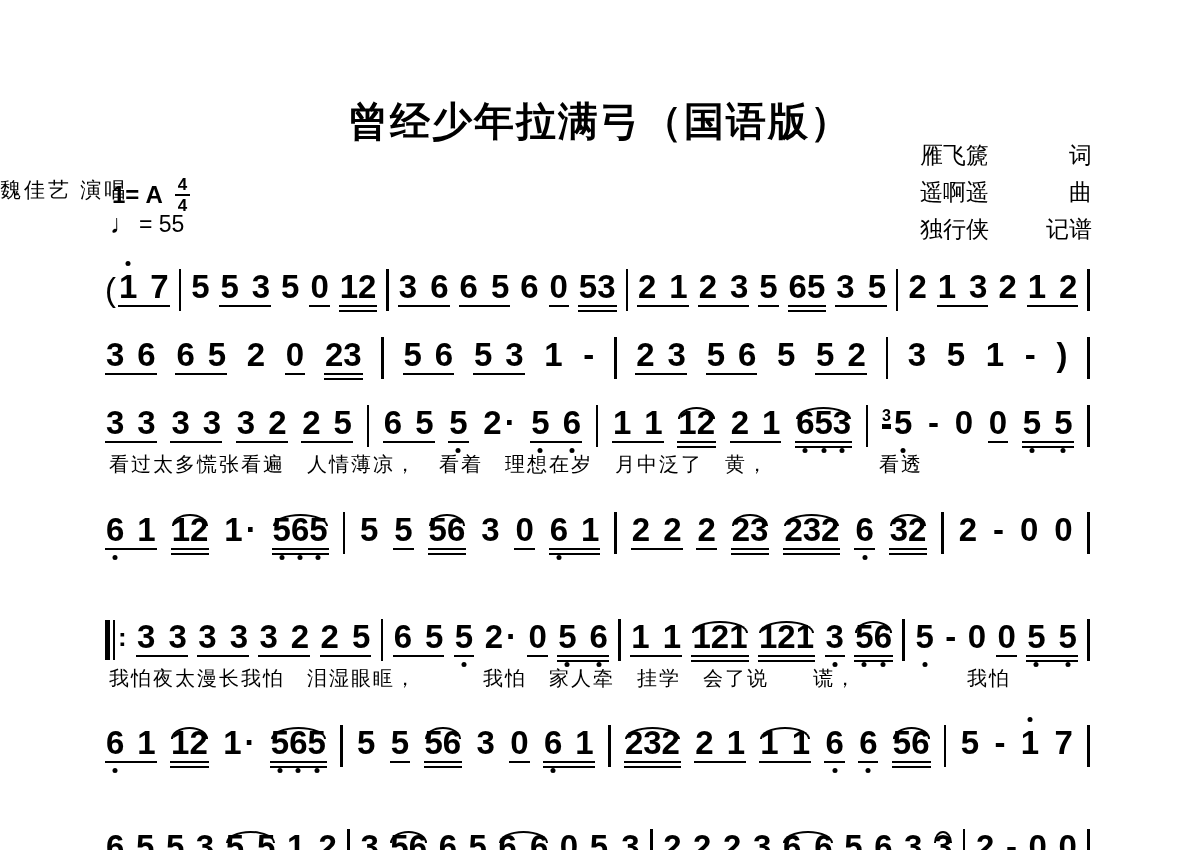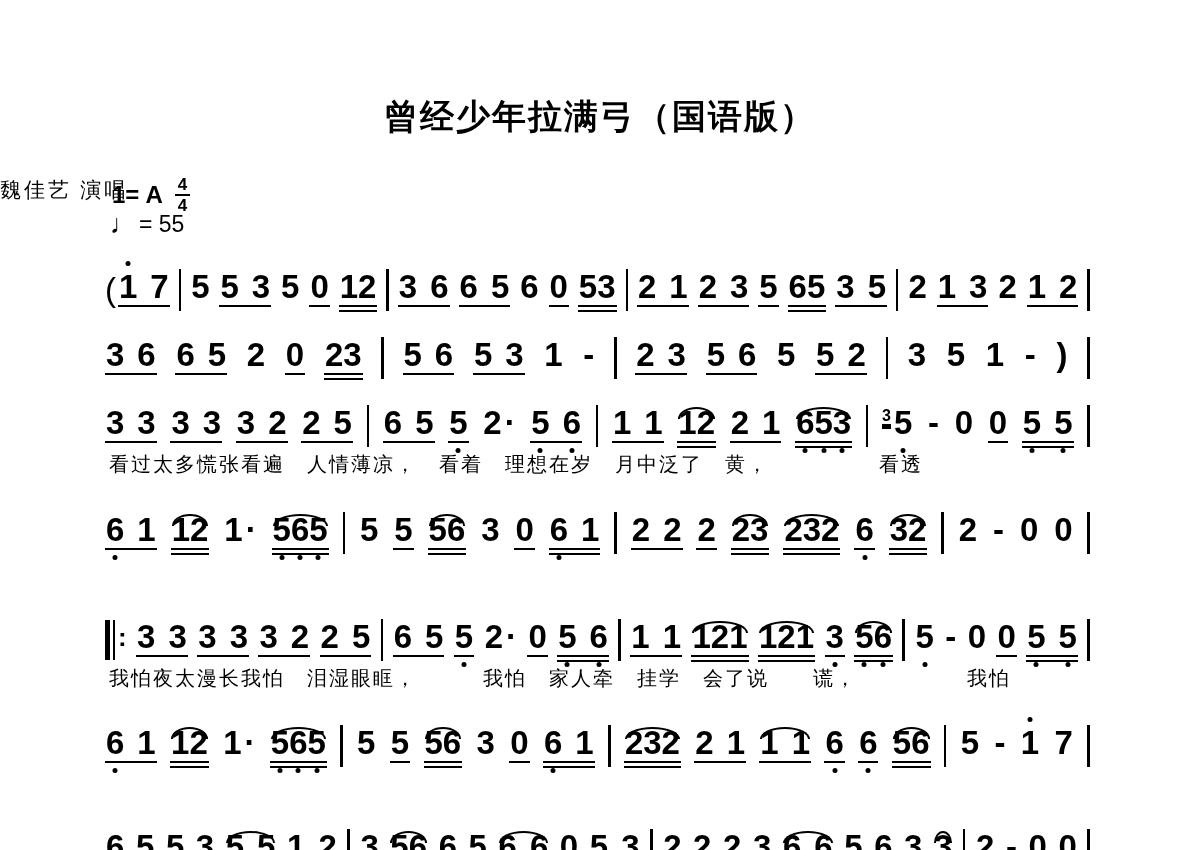--- a/index.html
+++ b/index.html
@@ -1,21 +1,21 @@
 <!DOCTYPE html>
 <html><head>
 <meta charset="utf-8">
 <style>
   html,body{margin:0;padding:0;background:#fff;}
   .page{position:relative;width:1200px;height:850px;background:#ffffff;overflow:hidden;
         font-family:"Liberation Sans",sans-serif;color:#000;}
 
   
   .title{position:absolute;top:94px;left:0;right:0;text-align:center;
-         font-family:"Liberation Serif",serif;font-weight:700;font-size:34px;
+         font-family:"Liberation Serif",serif;font-weight:700;font-size:40px;
          letter-spacing:2px;margin:0;}
   .subtitle{position:absolute;top:176px;left:0;right:0;
             font-family:"Liberation Serif",serif;font-size:21px;letter-spacing:3px;}
   .credits{position:absolute;top:137px;left:920px;width:172px;
            font-family:"Liberation Serif",serif;font-size:23px;}
   .credit-row{display:flex;justify-content:space-between;line-height:37px;}
   .keysig{position:absolute;top:176px;left:112px;font-weight:700;font-size:24px;display:flex;align-items:center;gap:6px;}
   .frac{display:inline-flex;flex-direction:column;align-items:center;line-height:1;
         font-size:17px;font-weight:700;margin-left:6px;}
   .frac .ft{border-bottom:2px solid #000;padding:0 3px 1px;}
@@ -52,20 +52,34 @@
 </style>
 </head>
 <body>
 
 <div class="page">
 
   <h1 class="title">曾经少年拉满弓（国语版）</h1>
 
   <div class="subtitle">魏佳艺 演唱</div>
 
+  <div class="credits">
+    <div class="credit-row">
+      <span>雁飞篪</span>
+      <span>词</span>
+    </div>
+    <div class="credit-row">
+      <span>遥啊遥</span>
+      <span>曲</span>
+    </div>
+    <div class="credit-row">
+      <span>独行侠</span>
+      <span>记谱</span>
+    </div>
+  </div>
 
   <div class="keysig">
     <span>1=</span>
     <span>A</span>
     <span class="frac">
       <span class="ft">4</span>
       <span class="fb">4</span>
     </span>
   </div>
 

